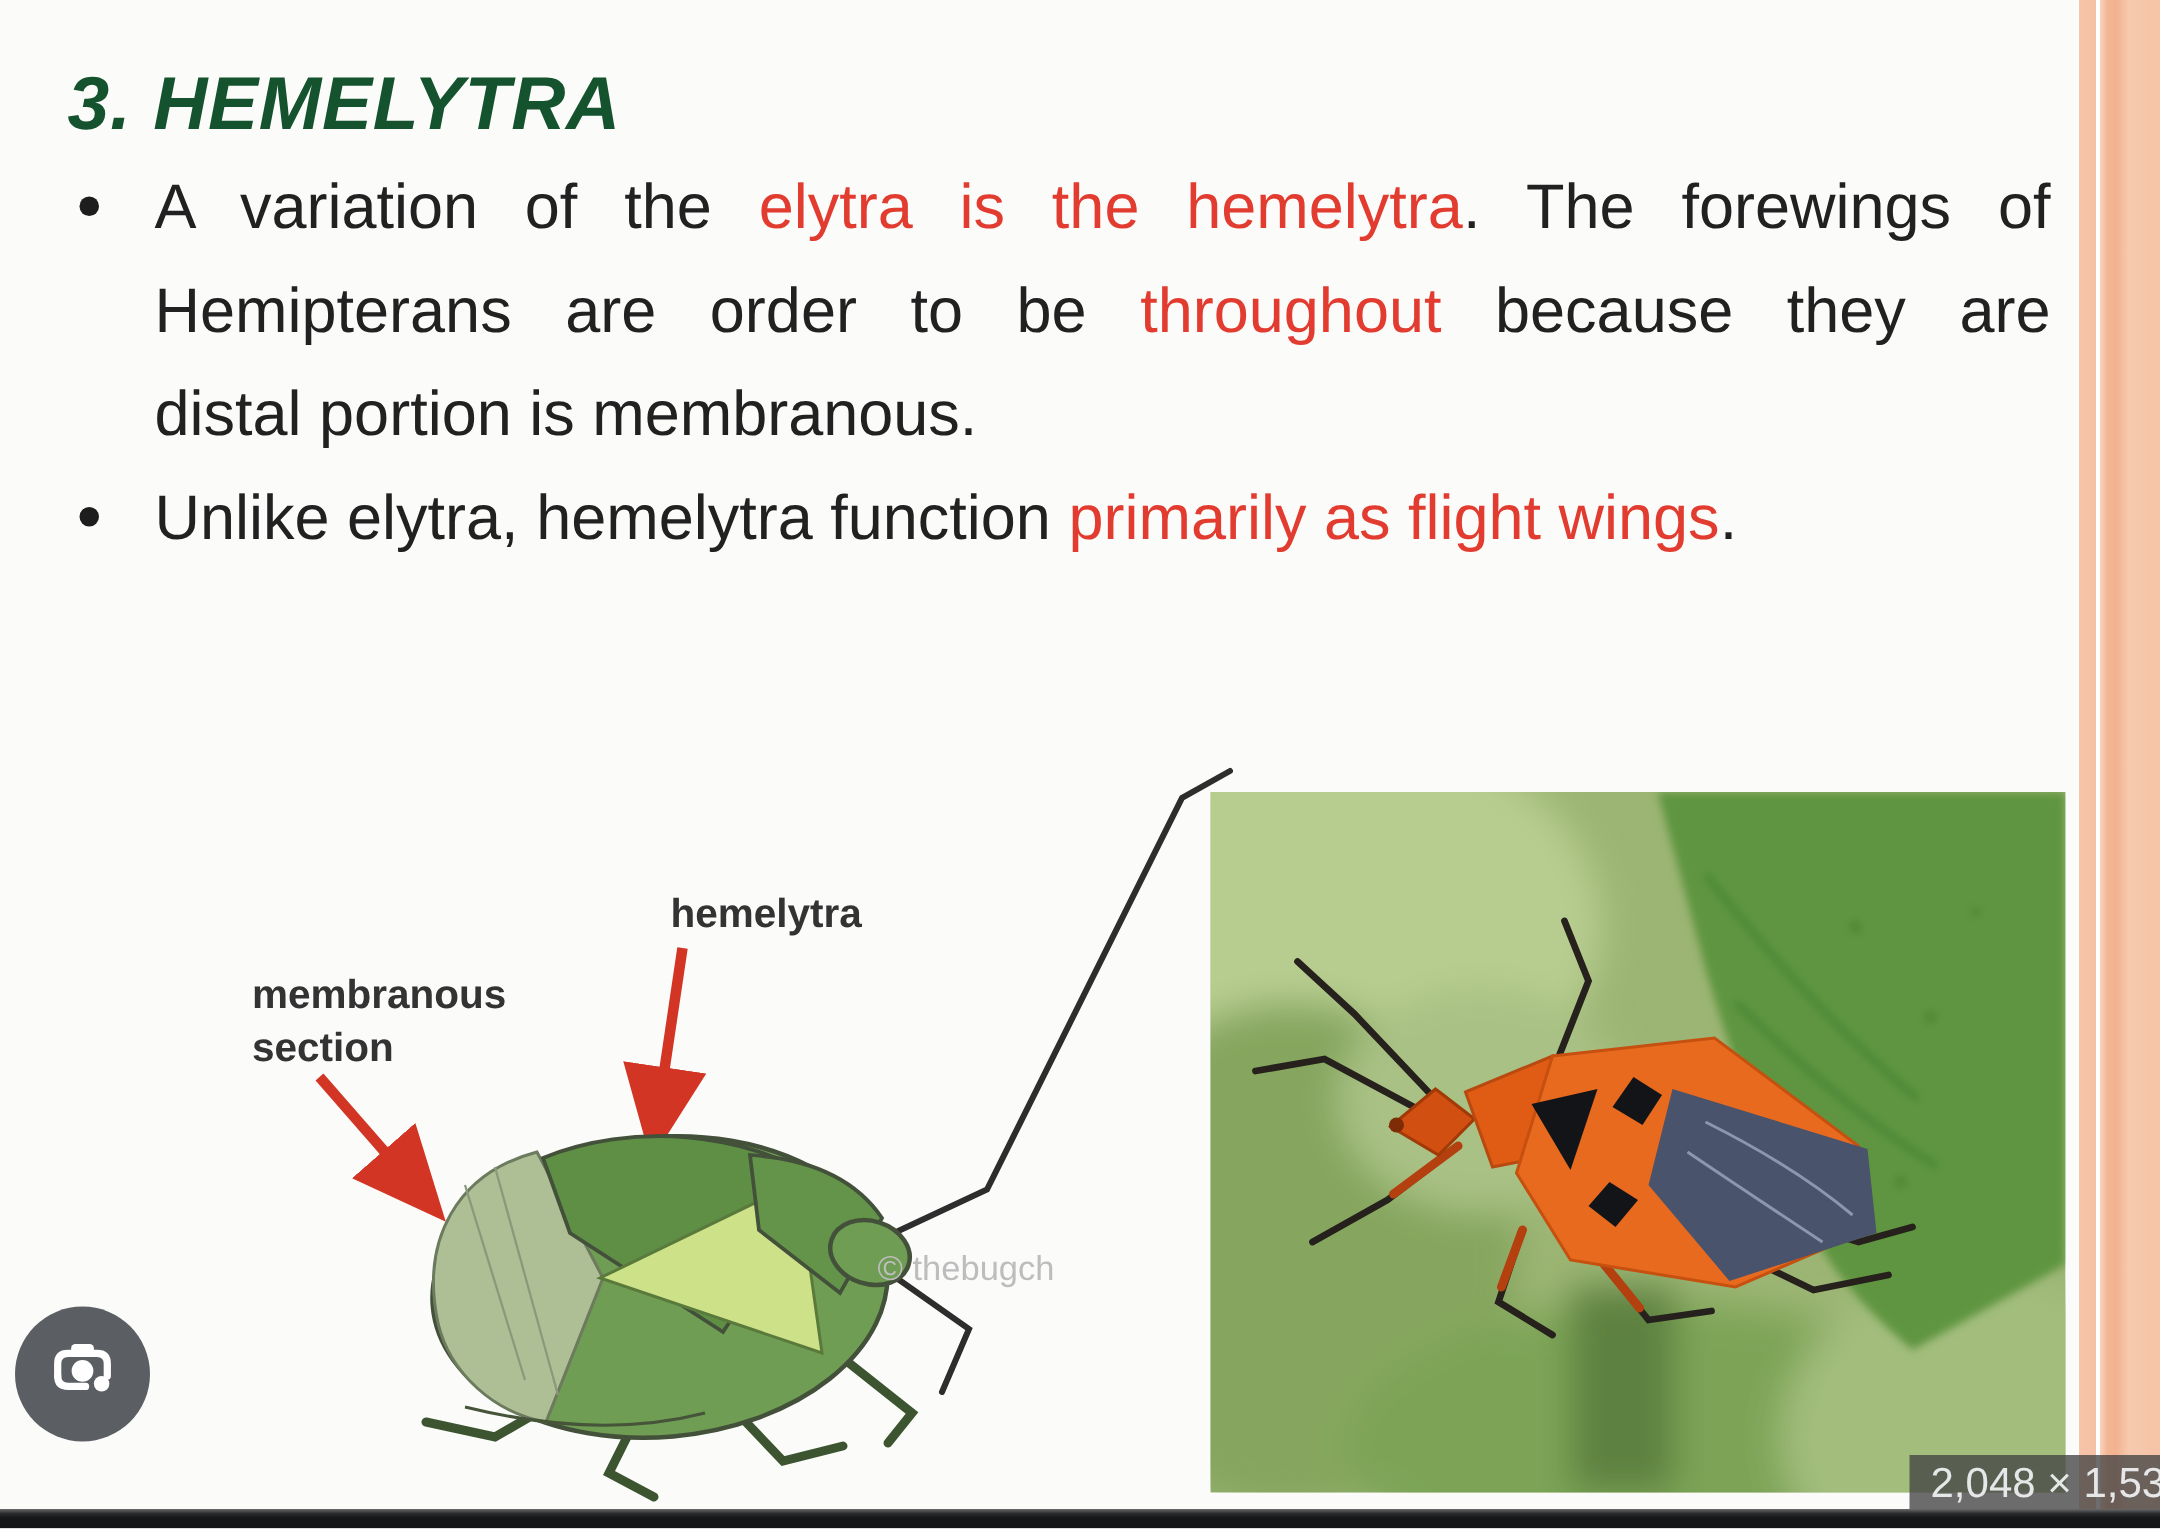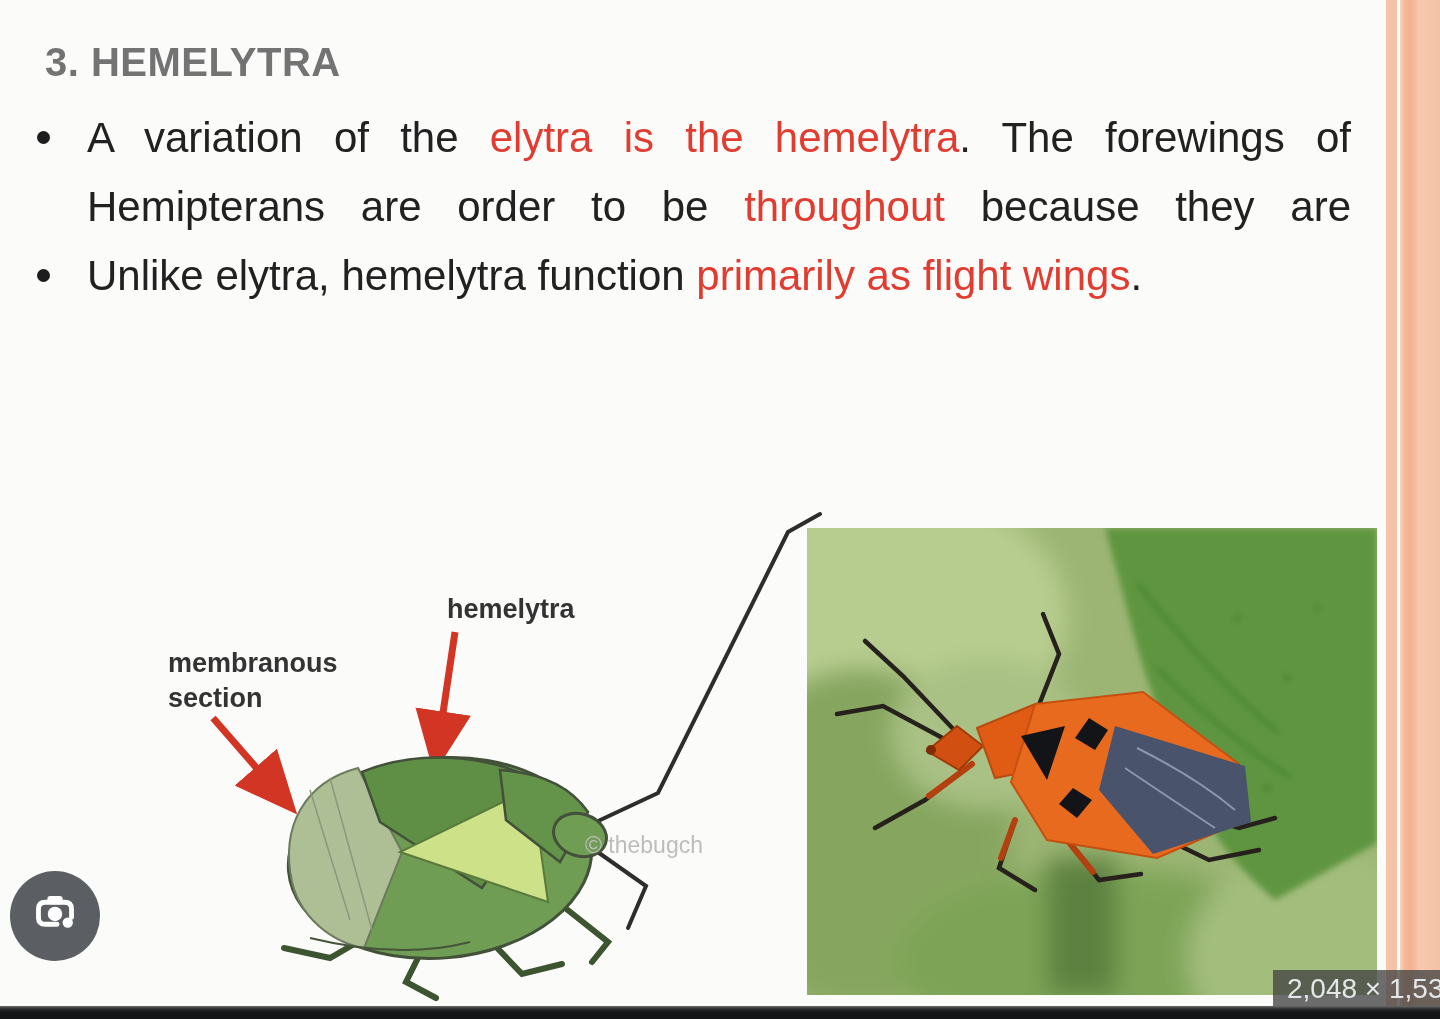--- a/index.html
+++ b/index.html
@@ -1,21 +1,21 @@
 <!DOCTYPE html>
 <html><head>
 <meta charset="utf-8">
 <style>
   html,body{margin:0;padding:0;}
   .stage{position:relative;width:1440px;height:1019px;background:#fbfbfa;overflow:hidden;
          font-family:"Liberation Sans",sans-serif;}
   
-  .title{position:absolute;left:45px;top:40px;font-size:40px;font-weight:bold;
-         color:#737373;letter-spacing:.5px;}
-  #textblock{position:absolute;left:29px;top:103px;width:1330px;}
+  .title{position:absolute;left:45px;top:40px;font-size:50px;font-weight:bold;
+         color:#14532d;letter-spacing:.5px;font-style:italic;}
+  #textblock{position:absolute;left:45px;top:103px;width:1330px;}
   .row{display:flex;align-items:center;height:69px;}
   .marker{width:58px;flex:0 0 58px;display:flex;align-items:center;justify-content:flex-start;padding-left:8px;box-sizing:border-box;}
   .dot{width:13px;height:13px;border-radius:50%;background:#1d1d1d;display:inline-block;}
   .content{width:1264px;font-size:42px;line-height:69px;color:#212121;white-space:nowrap;}
   .content.justify{white-space:normal;text-align:justify;text-align-last:justify;}
   .seg-black{color:#212121;}
   .seg-red{color:#e23c30;}
   
   .stripes{position:absolute;right:0;top:0;width:55px;height:1007px;
      background:linear-gradient(to right,
@@ -50,20 +50,24 @@
   <div id="textblock">
       <div class="row">
         <span class="marker">
           <span class="dot"></span>
         </span>
         <span class="content justify"><span class="seg-black">A variation of the </span><span class="seg-red">elytra is the hemelytra</span><span class="seg-black">. The forewings of</span></span>
       </div>
       <div class="row">
         <span class="marker"></span>
         <span class="content justify"><span class="seg-black">Hemipterans are order to be </span><span class="seg-red">throughout</span><span class="seg-black"> because they are</span></span>
+      </div>
+      <div class="row">
+        <span class="marker"></span>
+        <span class="content"><span class="seg-black">distal portion is membranous.</span></span>
       </div>
       <div class="row">
         <span class="marker">
           <span class="dot"></span>
         </span>
         <span class="content"><span class="seg-black">Unlike elytra, hemelytra function </span><span class="seg-red">primarily as flight wings</span><span class="seg-black">.</span></span>
       </div>
     </div>
 
   <svg class="diagram" viewBox="0 0 830 517">

